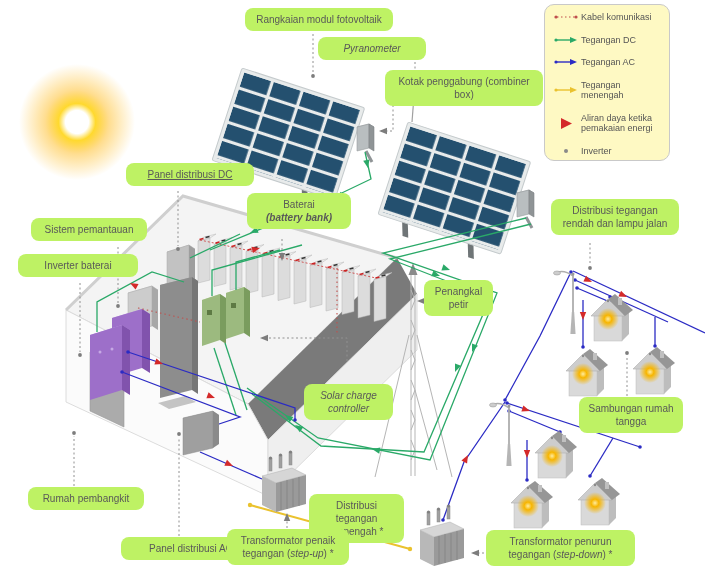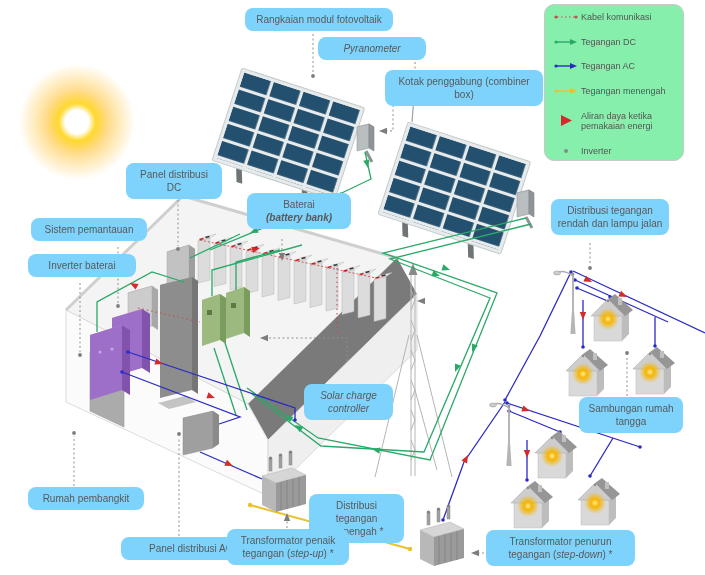--- a/index.html
+++ b/index.html
@@ -1,24 +1,24 @@
 <!DOCTYPE html>
 <html><head>
 <meta charset="utf-8">
 <style>
   html,body{margin:0;padding:0;background:#fff;}
   #stage{position:relative;width:705px;height:575px;background:#fff;overflow:hidden;
          font-family:"Liberation Sans",sans-serif;}
   #diagram{position:absolute;left:0;top:0;}
-  .lbl{position:absolute;background:#7dd3fc;border-radius:8px;padding:5px 6px;
+  .lbl{position:absolute;background:#bef264;border-radius:8px;padding:5px 6px;
        font-size:10px;color:#595959;text-align:center;line-height:1.3;
        box-sizing:border-box;z-index:5;}
   .it{font-style:italic;}
-  #legend{position:absolute;left:544px;top:4px;width:140px;height:157px;
-          border:1.5px solid #c9c9c9;border-radius:10px;background:#86efac;
+  #legend{position:absolute;left:544px;top:4px;width:126px;height:157px;
+          border:1.5px solid #c9c9c9;border-radius:10px;background:#fef9c3;
           box-sizing:border-box;padding:7px 6px 4px 6px;display:flex;
           flex-direction:column;justify-content:space-between;z-index:6;}
   .lg-row{display:flex;align-items:center;}
   .lg-ic{width:30px;flex-shrink:0;display:flex;justify-content:center;align-items:center;}
   .lg-tx{font-size:9px;color:#555;line-height:1.15;}
 </style>
 </head>
 <body>
 
 <div id="stage">
@@ -412,35 +412,38 @@
 
 <div class="lbl" style="left:245px;top:8px;width:148px;">
   <span>Rangkaian modul fotovoltaik</span>
 </div>
 <div class="lbl it" style="left:318px;top:37px;width:108px;">
   <span>Pyranometer</span>
 </div>
 <div class="lbl" style="left:385px;top:70px;width:158px;text-align:center;">
   <span>Kotak penggabung (combiner box)</span>
 </div>
-<div class="lbl" style="left:126px;top:163px;width:96px;">
+<div class="lbl" style="left:126px;top:163px;width:128px;text-decoration:underline;">
   <span>Panel distribusi DC</span>
 </div>
 <div class="lbl" style="left:247px;top:193px;width:104px;">
   <span style="display:block;">Baterai</span>
   <span class="it" style="display:block;font-weight:bold;">(battery bank)</span>
 </div>
 <div class="lbl" style="left:31px;top:218px;width:116px;">
   <span>Sistem pemantauan</span>
 </div>
-<div class="lbl" style="left:28px;top:254px;width:108px;">
+<div class="lbl" style="left:18px;top:254px;width:120px;">
   <span>Inverter baterai</span>
 </div>
-<div class="lbl" style="left:551px;top:199px;width:118px;">
+<div class="lbl" style="left:551px;top:199px;width:128px;">
   <span>Distribusi tegangan rendah dan lampu jalan</span>
+</div>
+<div class="lbl" style="left:424px;top:280px;width:69px;">
+  <span>Penangkal petir</span>
 </div>
 <div class="lbl it" style="left:304px;top:361px;width:89px;margin-top:23px;">
   <span>Solar charge controller</span>
 </div>
 <div class="lbl" style="left:579px;top:397px;width:104px;">
   <span>Sambungan rumah tangga</span>
 </div>
 <div class="lbl" style="left:28px;top:487px;width:116px;">
   <span>Rumah pembangkit</span>
 </div>

